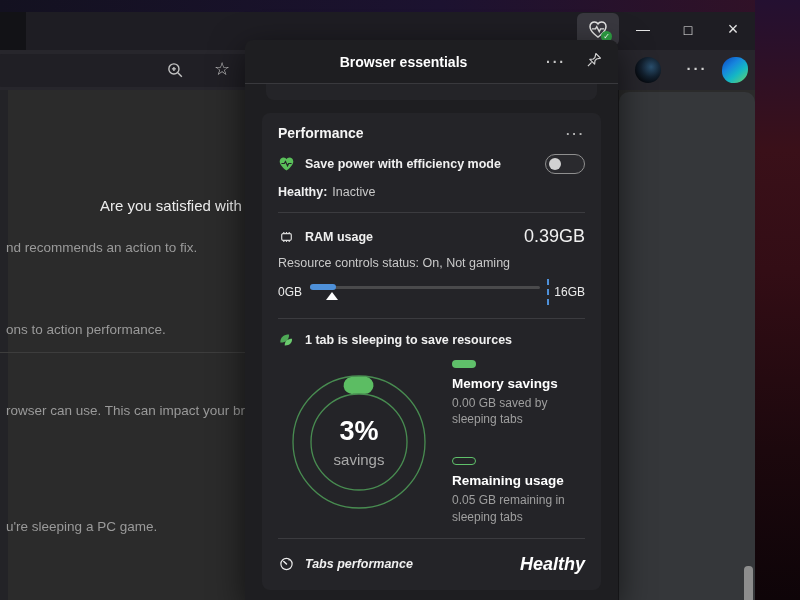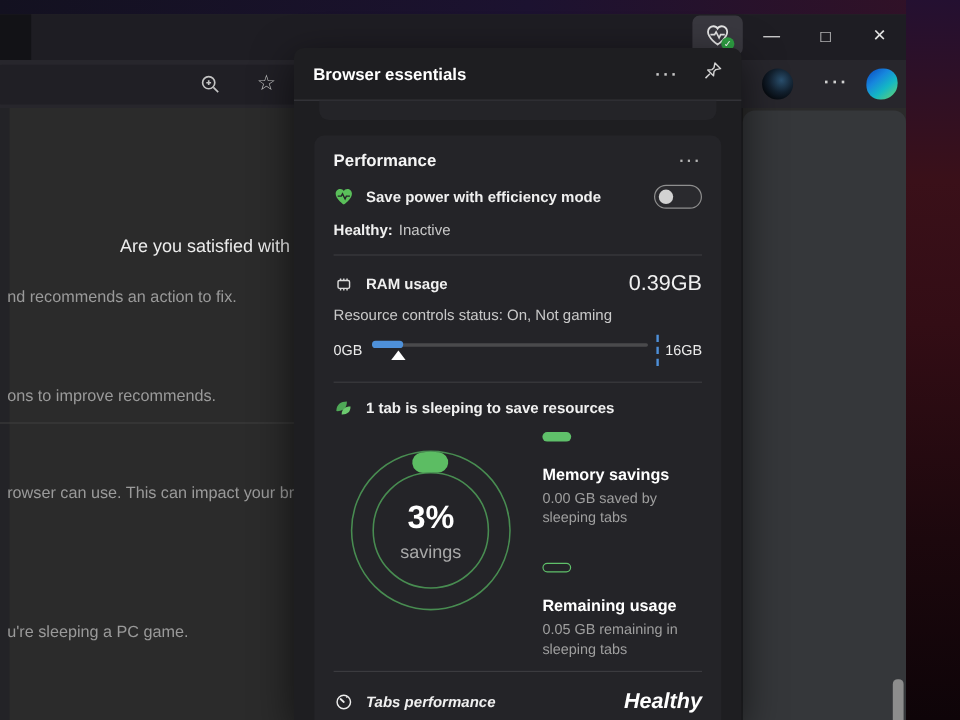--- a/index.html
+++ b/index.html
@@ -54,21 +54,21 @@
   .side-pane { position:absolute; left:619px; top:92px; width:136px; height:508px; background:#35373a;
                border-radius:10px 10px 0 0; }
   .scroll-thumb { position:absolute; left:744px; top:566px; width:9px; height:40px;
                   background:#8d8d8d; border-radius:4px; }
 
   
   .popup { position:absolute; left:245px; top:40px; width:373px; height:560px; background:#1e1e21;
            border-radius:8px 8px 0 0; box-shadow:0 10px 34px rgba(0,0,0,.6); z-index:5; overflow:hidden; }
   .popup-header { height:44px; display:flex; align-items:center; padding:0 16px;
                   border-bottom:1px solid #39393d; }
-  .popup-title { flex:1; font-size:14px; font-weight:700; color:#fff; }
+  .popup-title { flex:1; font-size:14px; font-weight:700; color:#fff;text-align:center; }
   .hdr-dots { color:#c8c8c8; font-size:14px; font-weight:bold; letter-spacing:2px; margin-right:20px; }
   .partial-card { margin:0 21px; height:16px; background:#242428; border-radius:0 0 8px 8px; }
   .perf-card { margin:13px 17px 0; background:#242428; border-radius:8px; padding:12px 16px 14px; }
 
   .row { display:flex; align-items:center; }
   .spacer { flex:1; }
   .card-title { font-size:14px; font-weight:700; color:#f5f5f5; }
   .card-dots { color:#b5b5b5; font-size:13px; font-weight:bold; letter-spacing:2px; }
   .ico { flex:none; margin-right:10px; display:inline-flex; }
   .lbl { font-size:12.5px; font-weight:700; color:#f0f0f0; }
@@ -86,21 +86,21 @@
   .track { position:absolute; left:0; right:0; top:5px; height:3px; background:#4a4a4c; border-radius:2px; }
   .fill { position:absolute; left:0; top:3px; width:26px; height:6px; background:#4e90d9; border-radius:3px; }
   .tri { position:absolute; left:16px; top:11px; width:0; height:0;
          border-left:6px solid transparent; border-right:6px solid transparent; border-bottom:8px solid #fff; }
   .dashline { height:26px; width:0; border-left:2px dashed #4e90d9; margin-right:5px; }
 
   .chart-row { display:flex; margin-top:4px; }
   .legend { flex:1; padding-left:12px; padding-top:8px; }
   .pill { width:24px; height:8px; border-radius:4px; background:#5fc06a; }
   .pill.outline { background:transparent; border:1.5px solid #5fc06a; }
-  .leg-title { font-size:13.5px; font-weight:700; color:#fff; margin-top:20px; }
+  .leg-title { font-size:13.5px; font-weight:700; color:#fff; margin-top:8px; }
   .leg-desc { font-size:12px; color:#9f9f9f; line-height:1.35; margin-top:4px; max-width:132px; }
   .leg-item2 { margin-top:30px; }
   .healthy { font-size:18px; font-weight:700; color:#ffffff;padding-left:20px; }
 </style>
 </head>
 <body>
 
 <div class="screen">
 
   <div class="wp-top"></div>
@@ -135,21 +135,21 @@
     </span>
     <span class="ab-icon ab-star">☆</span>
   </div>
   <div class="avatar"></div>
   <div class="tb-dots">···</div>
   <div class="copilot"></div>
 
   <div class="page-left-strip"></div>
   <div class="pg-text pg-heading">Are you satisfied with pe</div>
   <div class="pg-text pg-recommends">nd recommends an action to fix.</div>
-  <div class="pg-text pg-improve">ons to improve recommends.</div>
+  <div class="pg-text pg-improve">ons to action performance.</div>
   <div class="pg-divider"></div>
   <div class="pg-text pg-impact">rowser can use. This can impact your brow</div>
   <div class="pg-text pg-game">u're sleeping a PC game.</div>
 
   <div class="side-gap"></div>
   <div class="side-pane"></div>
   <div class="scroll-thumb"></div>
 
   <div class="popup">
     <div class="popup-header">

